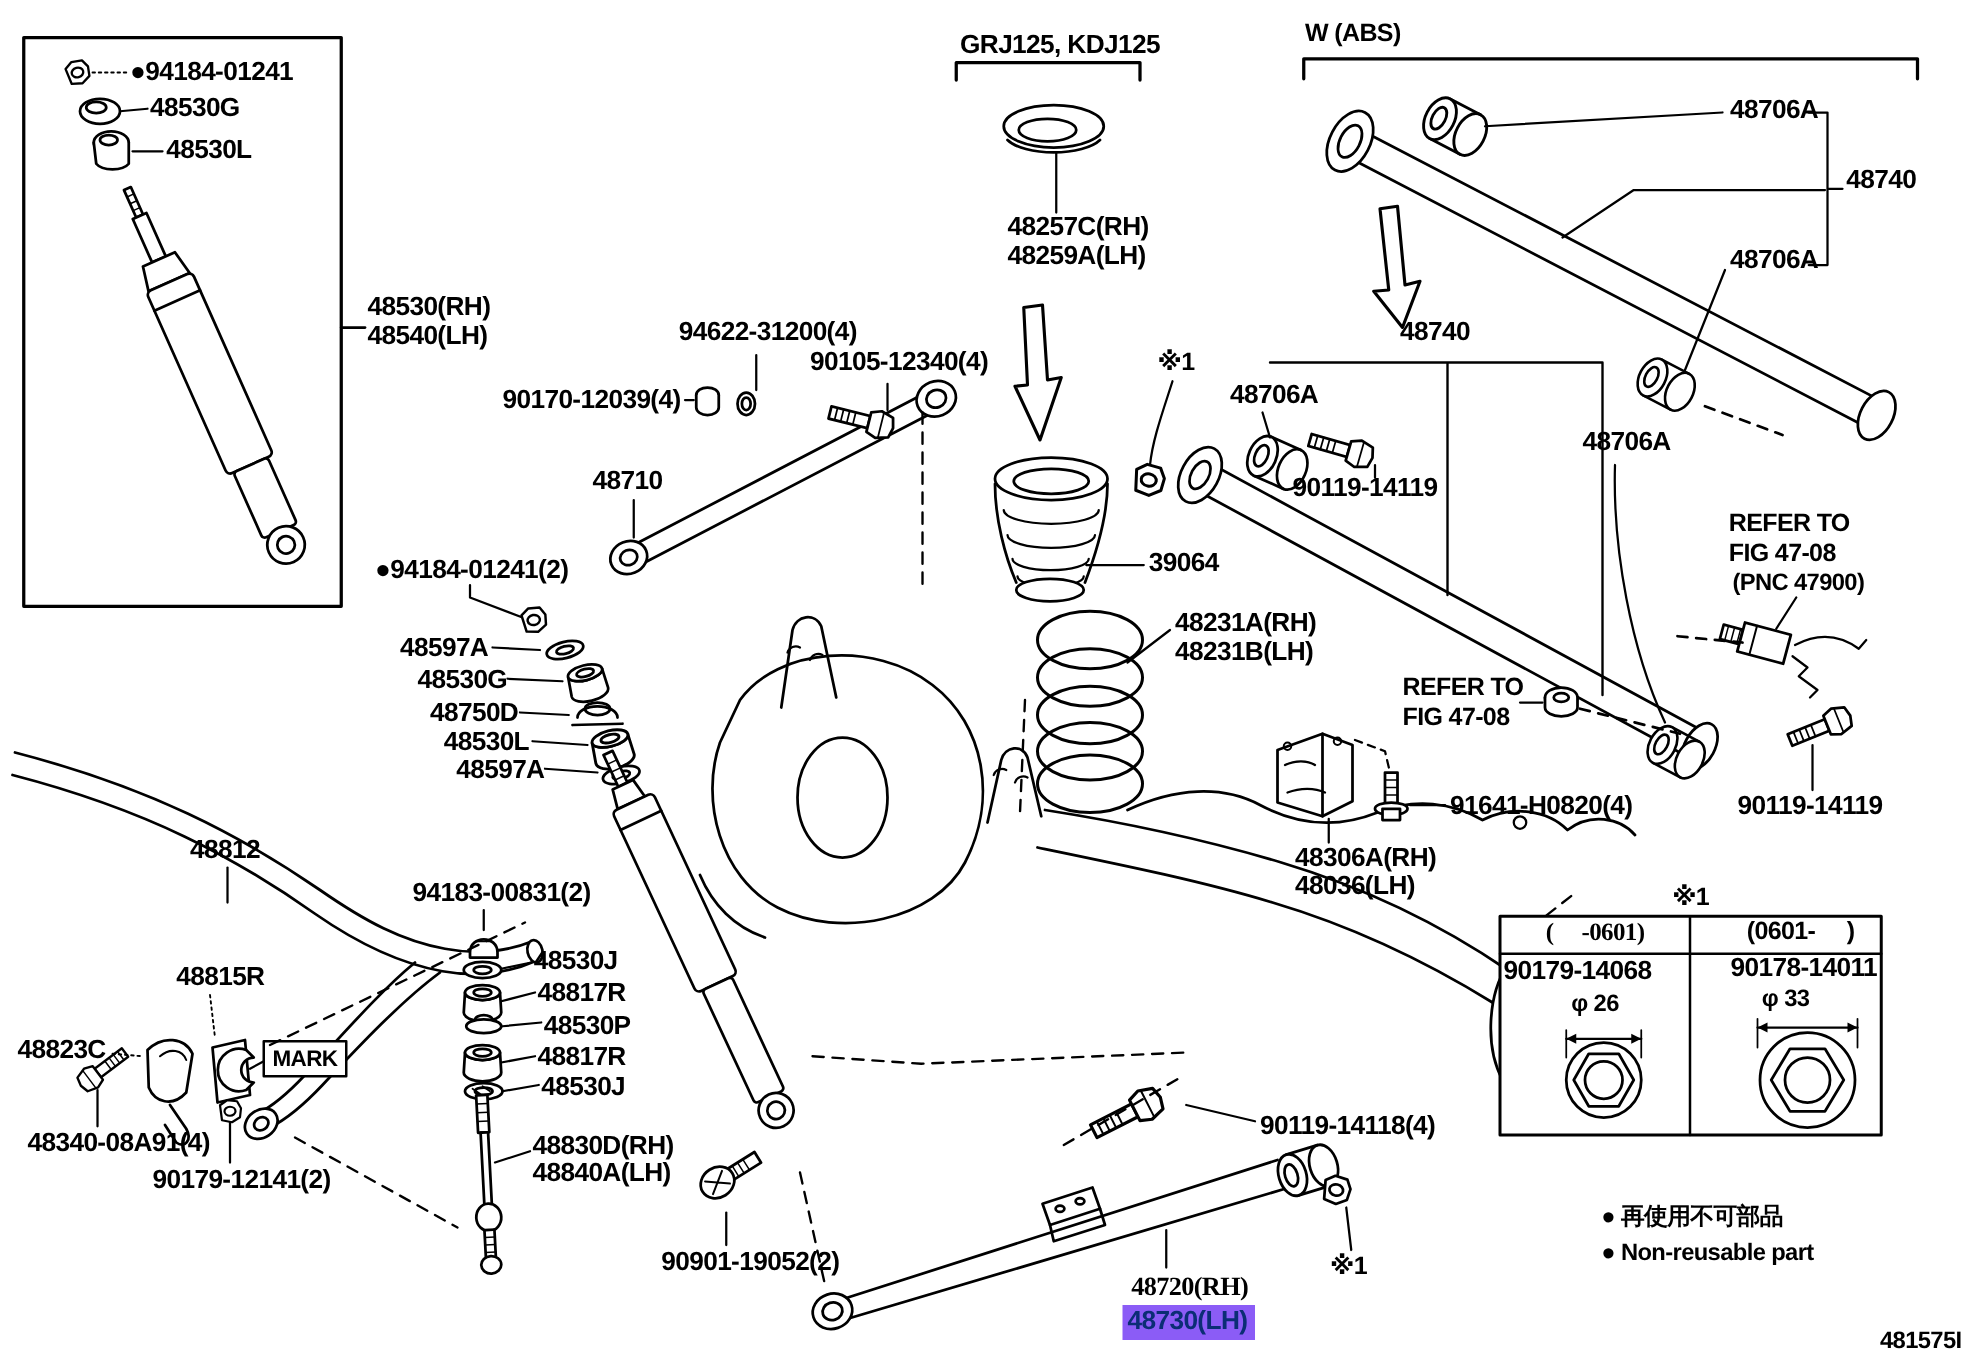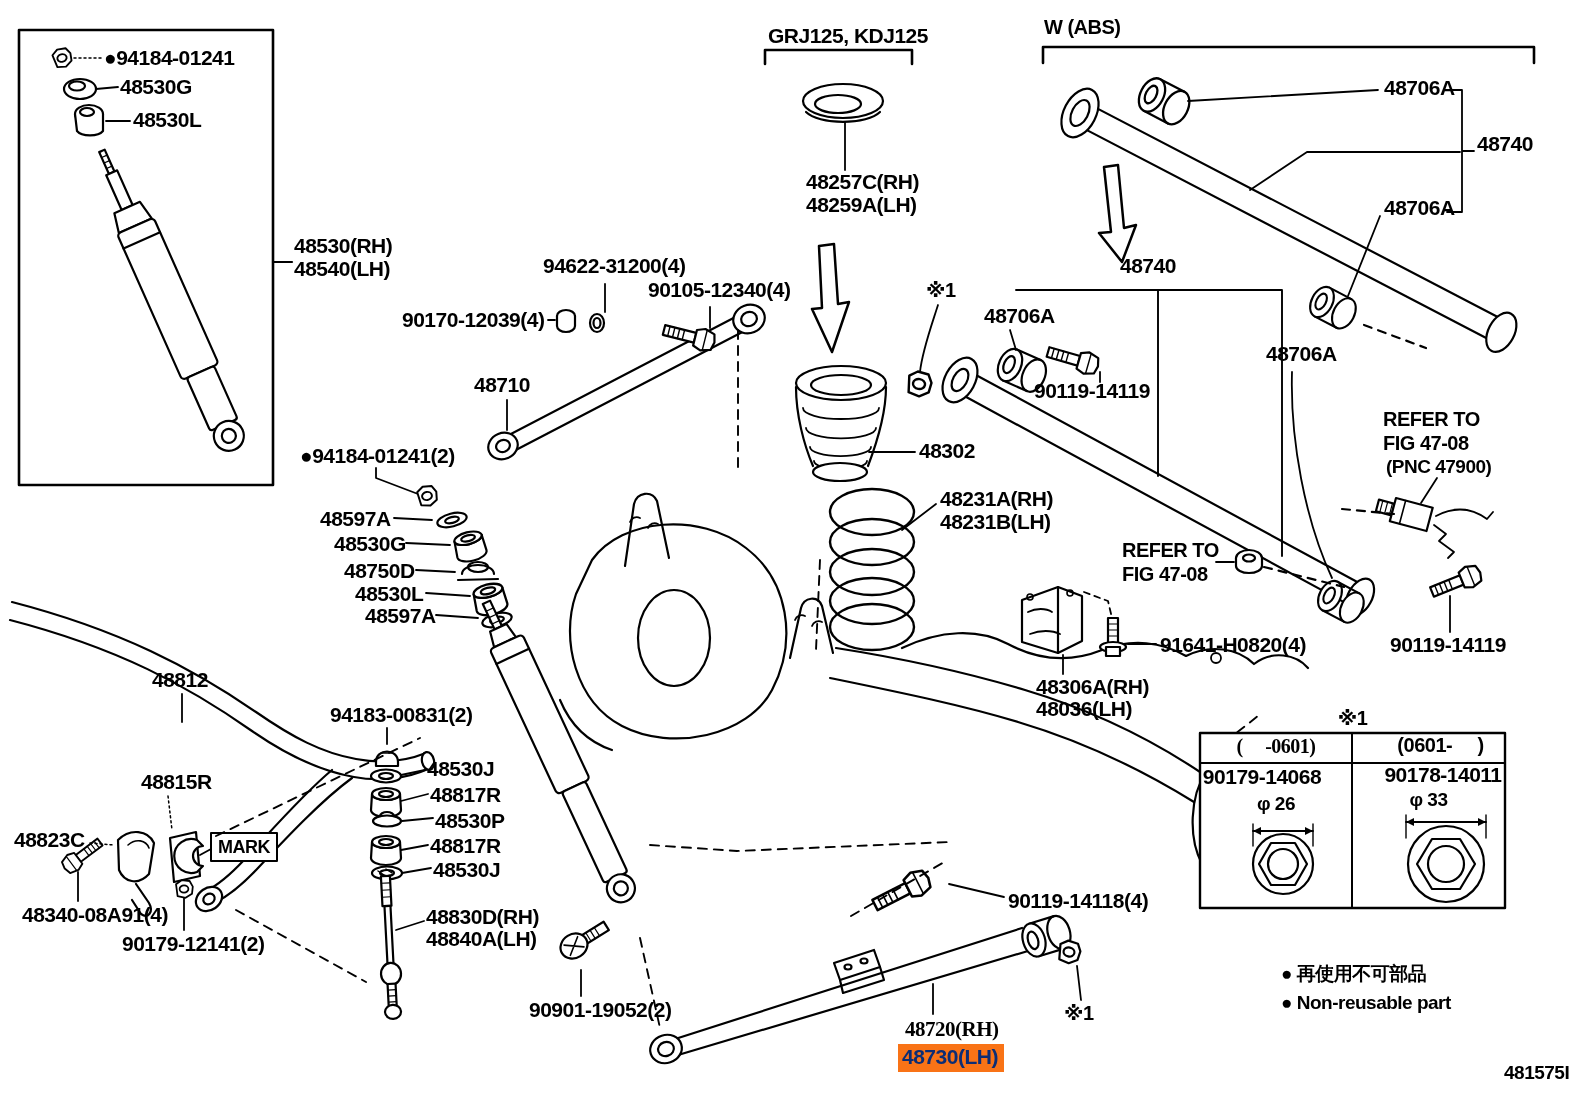--- a/index.html
+++ b/index.html
@@ -398,35 +398,35 @@
       <div class="lbl" style="left: 122px; top: 933px;">90179-12141(2)</div>
       <div class="lbl" style="left: 330px; top: 704px;">94183-00831(2)</div>
       <div class="lbl" style="left: 427px; top: 758px;">48530J</div>
       <div class="lbl" style="left: 430px; top: 784px;">48817R</div>
       <div class="lbl" style="left: 435px; top: 810px;">48530P</div>
       <div class="lbl" style="left: 430px; top: 835px;">48817R</div>
       <div class="lbl" style="left: 433px; top: 859px;">48530J</div>
       <div class="lbl" style="left: 426px; top: 906px;">48830D(RH)</div>
       <div class="lbl" style="left: 426px; top: 928px;">48840A(LH)</div>
       <div class="lbl" style="left: 529px; top: 999px;">90901-19052(2)</div>
-      <div class="lbl" style="left: 919px; top: 440px;">48302</div>
+      <div class="lbl" style="left: 919px; top: 440px;">39064</div>
       <div class="lbl" style="left: 940px; top: 488px;">48231A(RH)</div>
       <div class="lbl" style="left: 940px; top: 511px;">48231B(LH)</div>
       <div class="lbl" style="left: 926px; top: 280px; font-size: 20px;">※1</div>
       <div class="lbl" style="left: 1122px; top: 540px; font-size: 20px;">REFER TO</div>
       <div class="lbl" style="left: 1122px; top: 564px; font-size: 20px;">FIG 47-08</div>
       <div class="lbl" style="left: 1036px; top: 676px;">48306A(RH)</div>
       <div class="lbl" style="left: 1036px; top: 698px;">48036(LH)</div>
       <div class="lbl" style="left: 1160px; top: 634px;">91641-H0820(4)</div>
       <div class="lbl" style="left: 1383px; top: 409px; font-size: 20px;">REFER TO</div>
       <div class="lbl" style="left: 1383px; top: 433px; font-size: 20px;">FIG 47-08</div>
       <div class="lbl" style="left: 1386px; top: 457px; font-size: 19px;">(PNC 47900)</div>
       <div class="lbl" style="left: 1008px; top: 890px;">90119-14118(4)</div>
       <div class="lbl" style="left: 905px; top: 1018px; font-family: Liberation Serif, serif;">48720(RH)</div>
-      <div class="lbl hl" style="left: 898px; top: 1044px; background: #f97316; color: rgb(11, 45, 117);">48730(LH)</div>
+      <div class="lbl hl" style="left: 898px; top: 1044px; background: #8b5cf6; color: rgb(11, 45, 117);">48730(LH)</div>
       <div class="lbl" style="left: 1064px; top: 1003px; font-size: 20px;">※1</div>
       <div class="lbl" style="left: 1200px; top: 708px; font-size: 20px; width: 305px; text-align: center;">※1</div>
       <div class="lbl" style="left: 1200px; top: 736px; font-size: 20px; width: 152px; text-align: center; font-family: Liberation Serif, serif;">(&nbsp;&nbsp;&nbsp;&nbsp;&nbsp;-0601)</div>
       <div class="lbl" style="left: 1352px; top: 735px; font-size: 20px; width: 177px; text-align: center;">(0601-&nbsp;&nbsp;&nbsp;&nbsp;&nbsp;)</div>
       <div class="lbl" style="left: 1200px; top: 766px; width: 124px; text-align: center;">90179-14068</div>
       <div class="lbl" style="left: 1352px; top: 764px; width: 182px; text-align: center;">90178-14011</div>
       <div class="lbl" style="left: 1200px; top: 794px; font-size: 19px; width: 152px; text-align: center;">φ 26</div>
       <div class="lbl" style="left: 1352px; top: 790px; font-size: 19px; width: 153px; text-align: center;">φ 33</div>
       <div class="lbl" style="left: 1281px; top: 964px; font-size: 19px;">● 再使用不可部品</div>
       <div class="lbl" style="left: 1281px; top: 993px; font-size: 19px;">● Non-reusable part</div>

